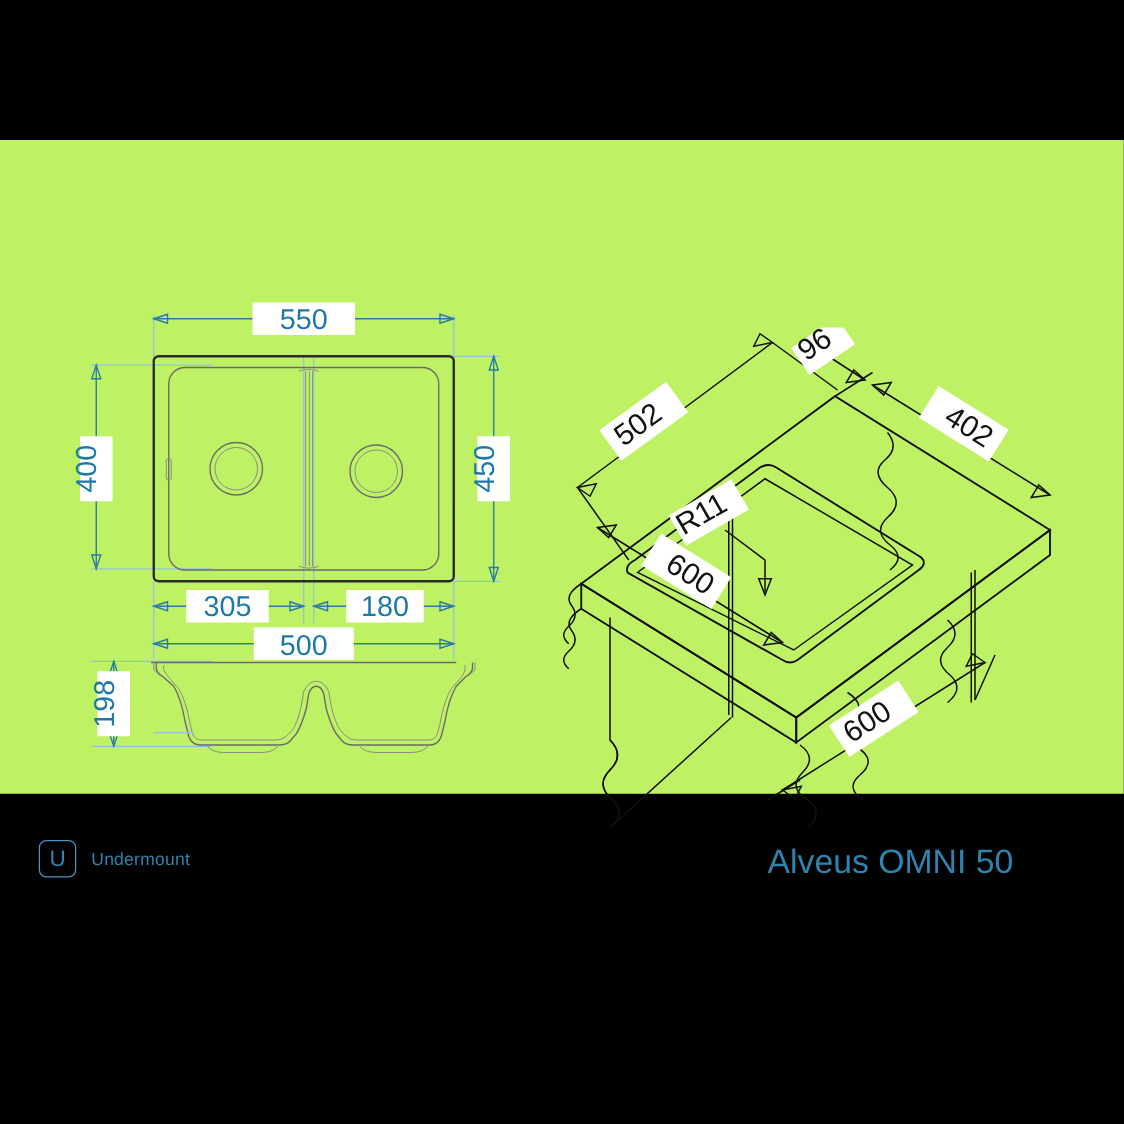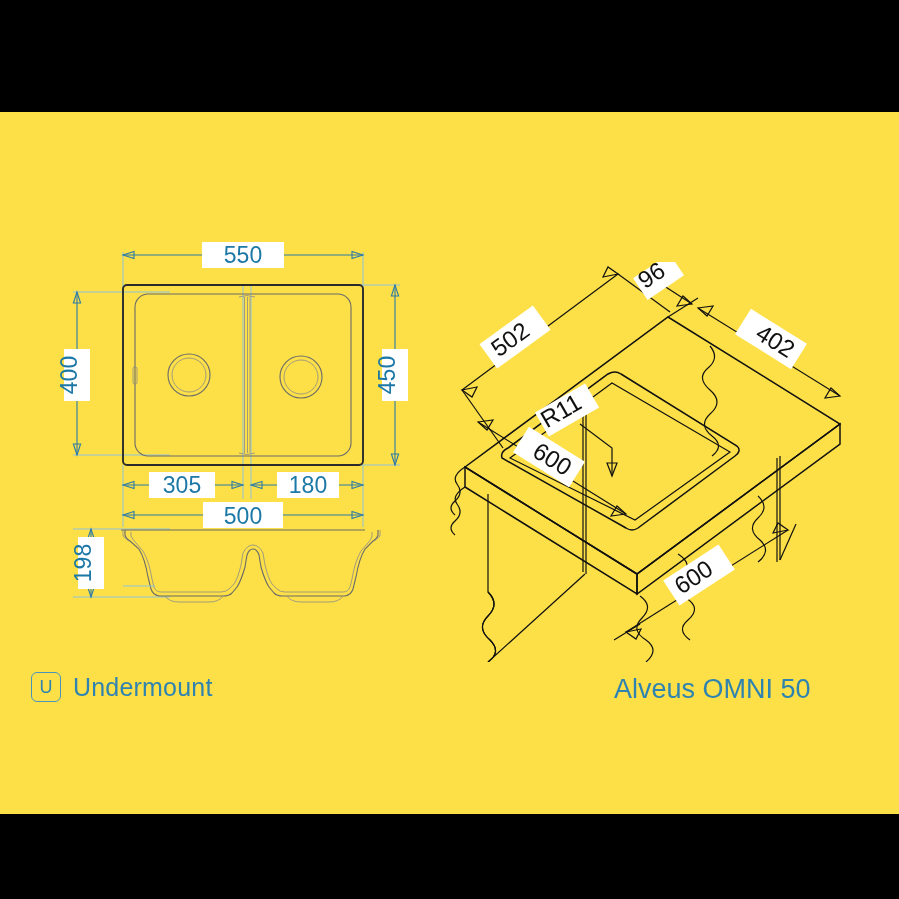--- a/index.html
+++ b/index.html
@@ -1,38 +1,38 @@
 <!DOCTYPE html>
 <html><head>
 <meta charset="utf-8">
 <style>
   html,body{margin:0;padding:0;background:#000;}
   body{width:899px;height:899px;overflow:hidden;font-family:"Liberation Sans",sans-serif;}
   #stage{position:relative;width:899px;height:899px;background:#000;}
-  #canvas{position:absolute;left:0;top:112px;width:899px;height:702px;background:#fde047;}
+  #canvas{position:absolute;left:0;top:112px;width:899px;height:523px;background:#bef264;}
   #bar-top{position:absolute;left:0;top:0;width:899px;height:112px;background:#000;}
   #bar-bottom{position:absolute;left:0;top:787px;width:899px;height:112px;background:#000;}
 
   svg{display:block;}
   .dimblue{fill:none;stroke:#2a7aa8;stroke-width:1.1;}
   .dimblue-light{fill:none;stroke:#8dc3dd;stroke-width:1;}
   .dimtxt{fill:#1c78a6;font-family:"Liberation Sans",sans-serif;font-size:23px;}
   .part{fill:none;stroke:#2b2b2b;stroke-width:1.9;}
   .part-thin{fill:none;stroke:#6a6a6a;stroke-width:1.1;}
   .part-hair{fill:none;stroke:#8a8a8a;stroke-width:0.8;}
   .iso{fill:none;stroke:#111;stroke-width:1.5;}
   .iso-thin{fill:none;stroke:#111;stroke-width:1.2;}
   .isodim{fill:none;stroke:#111;stroke-width:1.2;}
   .isotxt{fill:#111;font-family:"Liberation Sans",sans-serif;font-size:24px;}
 
   .footer-label{position:absolute;display:flex;align-items:center;gap:12px;}
   .u-box{width:28px;height:28px;border:1.6px solid #4a95bd;border-radius:6px;
          display:flex;align-items:center;justify-content:center;
          color:#2f83b0;font-size:18px;font-family:"Liberation Sans",sans-serif;}
-  .foot-txt{color:#2f83b0;font-size:25px;font-family:"Liberation Sans",sans-serif;letter-spacing:.2px;}
+  .foot-txt{color:#2f83b0;font-size:14px;font-family:"Liberation Sans",sans-serif;letter-spacing:.2px;}
   .prod-txt{color:#2f83b0;font-size:27px;font-family:"Liberation Sans",sans-serif;}
 </style>
 </head>
 <body>
 
 <div id="stage">
 
   <div id="bar-top"></div>
   <div id="bar-bottom"></div>
 

